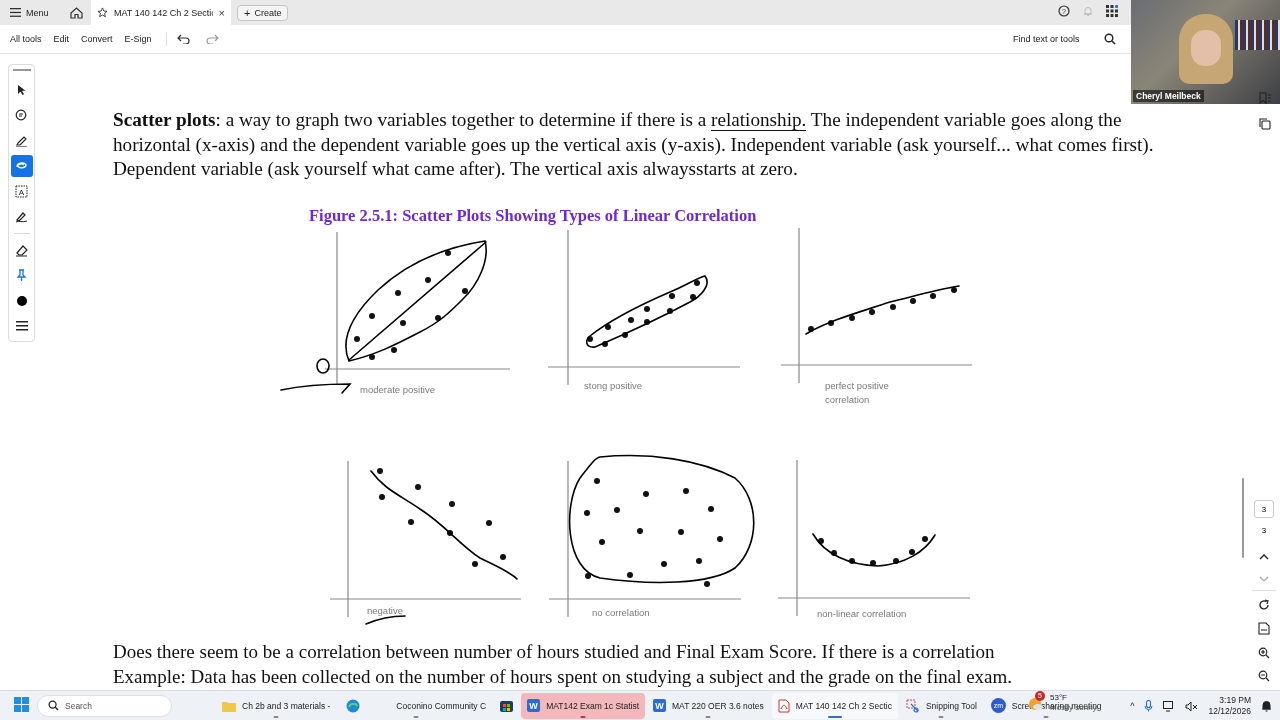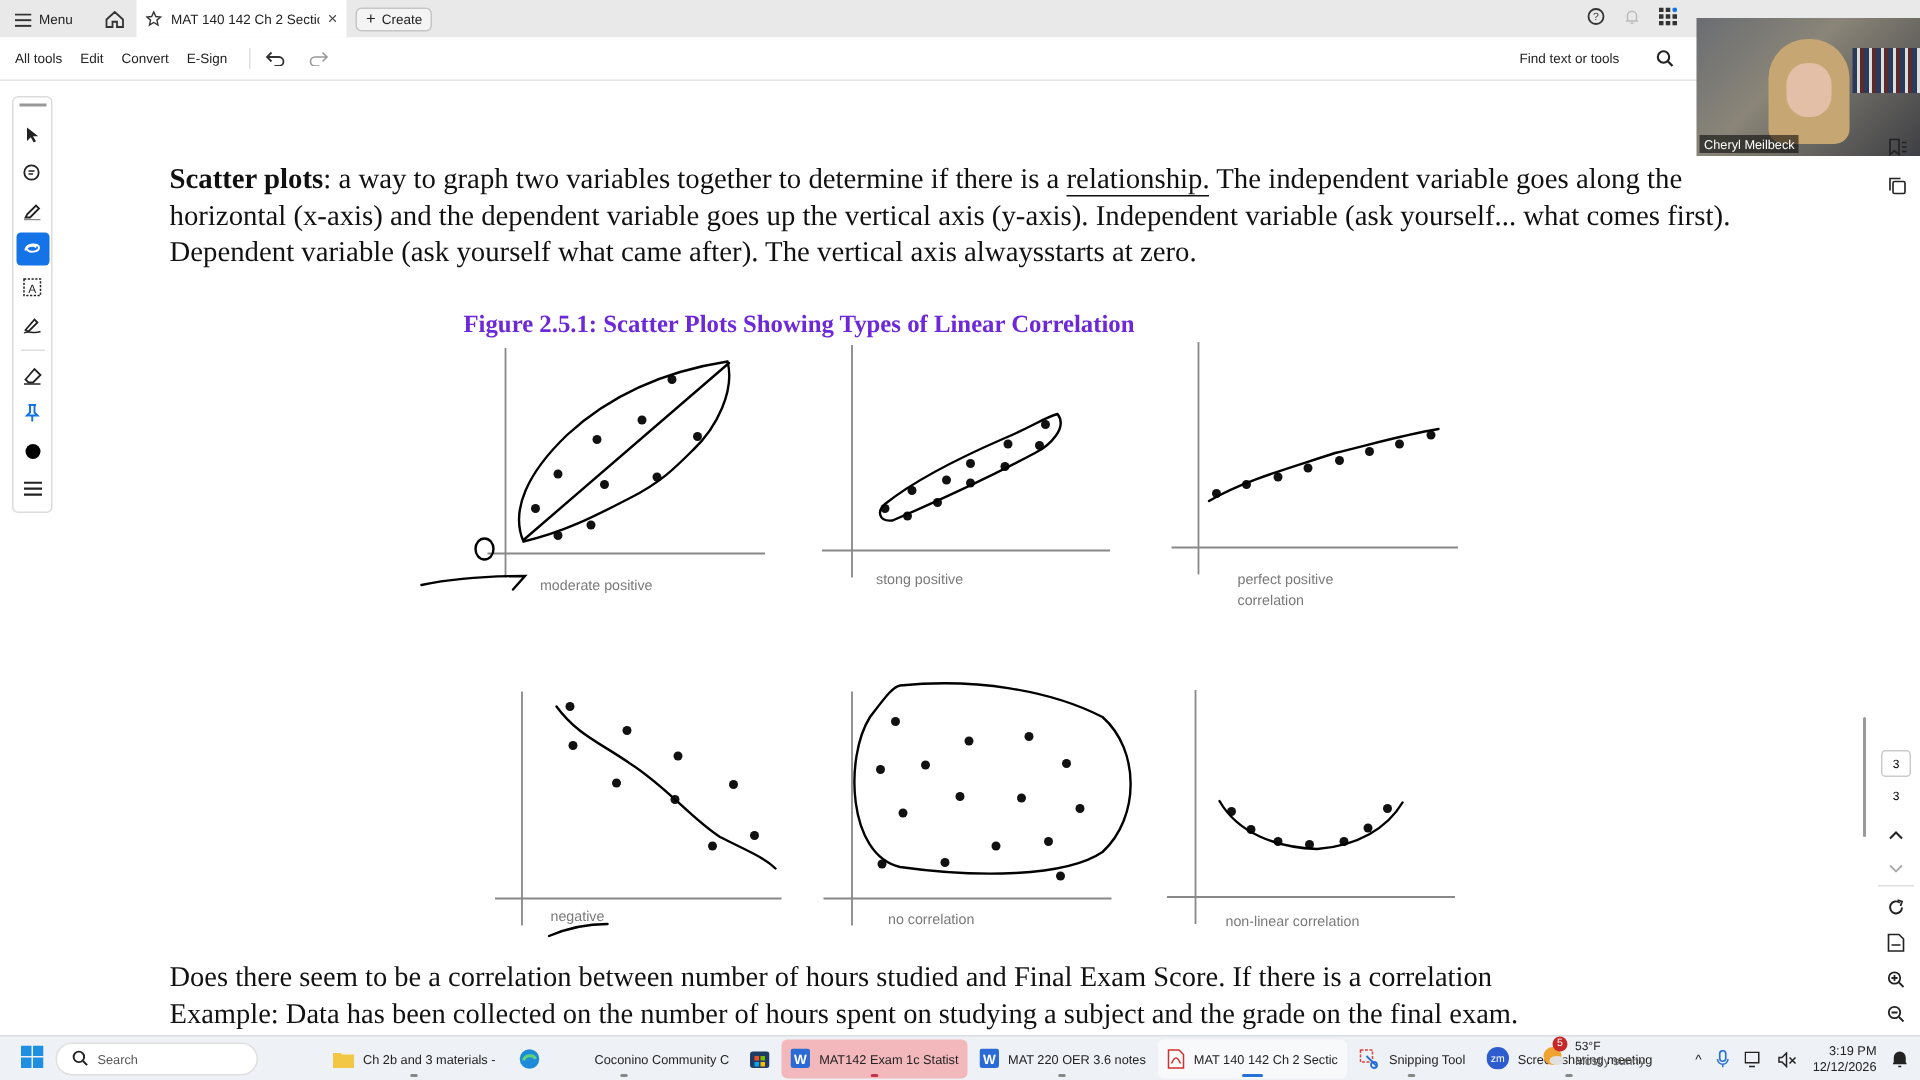--- a/index.html
+++ b/index.html
@@ -1,18 +1,18 @@
 <!DOCTYPE html>
 <html><head>
 <meta charset="utf-8">
 <style>
   * { box-sizing: border-box; margin: 0; padding: 0; }
   html, body { width: 1280px; height: 720px; overflow: hidden; background: #ffffff; font-family: "Liberation Sans", sans-serif; }
   .tabbar { position: absolute; left: 0; top: 0; width: 1280px; height: 25px; background: #e9e9e9; display: flex; align-items: center; font-size: 9px; color: #222; }
-  .menu-btn { display: flex; align-items: flex-end; gap: 5px; margin-left: 10px; width: 45px; }
+  .menu-btn { display: flex; align-items: center; gap: 5px; margin-left: 10px; width: 45px; }
   .home-btn { margin-left: 14px; width: 14px; height: 14px; display: flex; align-items: center; justify-content: center; }
   .doc-tab { margin-left: 8px; height: 25px; width: 140px; background: #fff; display: flex; align-items: center; padding: 0 6px; gap: 6px; }
   .doc-tab .title { flex: 1; white-space: nowrap; overflow: hidden; }
   .create-btn { margin-left: 6px; height: 16px; border: 1px solid #c6c6c6; border-radius: 4px; display: flex; align-items: center; gap: 4px; padding: 0 6px; background: #f4f4f4; }
   .tab-right { position: absolute; left: 1058px; top: 5px; display: flex; gap: 12px; align-items: center; }
   .toolbar { position: absolute; left: 0; top: 25px; width: 1280px; height: 29px; background: #fff; border-bottom: 1px solid #e4e4e4; display: flex; align-items: center; font-size: 9px; color: #222; }
   .toolbar .item { margin-left: 10px; margin-right: 8px; }
   .toolbar .sep { width: 1px; height: 14px; background: #ddd; margin: 0 6px; }
   .find { position: absolute; left: 1013px; top: 8px; display: flex; align-items: center; gap: 24px; font-size: 9px; }
   .left-rail { position: absolute; left: 8px; top: 64px; width: 27px; height: 278px; border: 1px solid #dcdcdc; border-radius: 4px; background: #fff; display: flex; flex-direction: column; align-items: center; }
@@ -24,21 +24,21 @@
   .right-rail .ic { width: 16px; height: 16px; display: flex; align-items: center; justify-content: center; }
   .page-box { position: absolute; left: 1254px; top: 500px; width: 20px; height: 18px; border: 1px solid #ccc; border-radius: 3px; font-size: 8px; display: flex; align-items: center; justify-content: center; background: #fff; }
   .page-total { position: absolute; left: 1254px; top: 526px; width: 20px; text-align: center; font-size: 8px; }
   .scroll-thumb { position: absolute; left: 1242px; top: 478px; width: 2px; height: 80px; background: #999; border-radius: 1px; }
   .page { position: absolute; left: 48px; top: 55px; width: 1190px; height: 633px; background: #fff; }
   .para { position: absolute; left: 113px; top: 108px; width: 1070px; font-family: "Liberation Serif", serif; font-size: 19.2px; line-height: 24.5px; color: #111; }
   .para b { font-weight: bold; }
   .fig-title { position: absolute; left: 309px; top: 206px; font-family: Liberation Serif, serif; font-weight: bold; font-size: 16.5px; color: #6d28d9; }
   .plots { position: absolute; left: 0; top: 0; }
   .example { position: absolute; left: 113px; top: 640px; width: 1070px; font-family: "Liberation Serif", serif; font-size: 19px; line-height: 24.5px; color: #111; }
-  .video { position: absolute; left: 1131px; top: 12px; width: 149px; height: 92px; background: linear-gradient(135deg,#6a6d72 0%,#8a8578 40%,#3e3f44 100%); overflow: hidden; }
+  .video { position: absolute; left: 1131px; top: 0; width: 149px; height: 104px; background: linear-gradient(135deg,#6a6d72 0%,#8a8578 40%,#3e3f44 100%); overflow: hidden; font-weight: bold; }
   .video .name { position: absolute; left: 2px; bottom: 2px; background: rgba(0,0,0,0.55); color: #fff; font-size: 8.5px; padding: 1px 3px; }
   .taskbar { position: absolute; left: 0; top: 690px; width: 1280px; height: 30px; background: #eef1f5; border-top: 1px solid #dadde2; display: flex; align-items: center; font-size: 8.5px; color: #222; }
   .tb-item { display: flex; align-items: center; gap: 6px; height: 26px; padding: 0 6px; border-radius: 4px; position: relative; }
   .tb-item.active-red { background: #f3b8bc; }
   .tb-item.active { background: #f8f9fb; }
   .tb-item .run { position: absolute; bottom: 1px; left: 50%; width: 5px; height: 2px; background: #888; border-radius: 1px; transform: translateX(-50%); }
   .search-box { width: 135px; height: 22px; border-radius: 11px; background: #fff; border: 1px solid #e0e0e0; display: flex; align-items: center; gap: 6px; padding-left: 10px; margin-left: 8px; }
   .tray { position: absolute; right: 8px; top: 0; height: 30px; display: flex; align-items: center; gap: 10px; }
   .clock { text-align: right; font-size: 8.5px; line-height: 11px; }
 </style>

